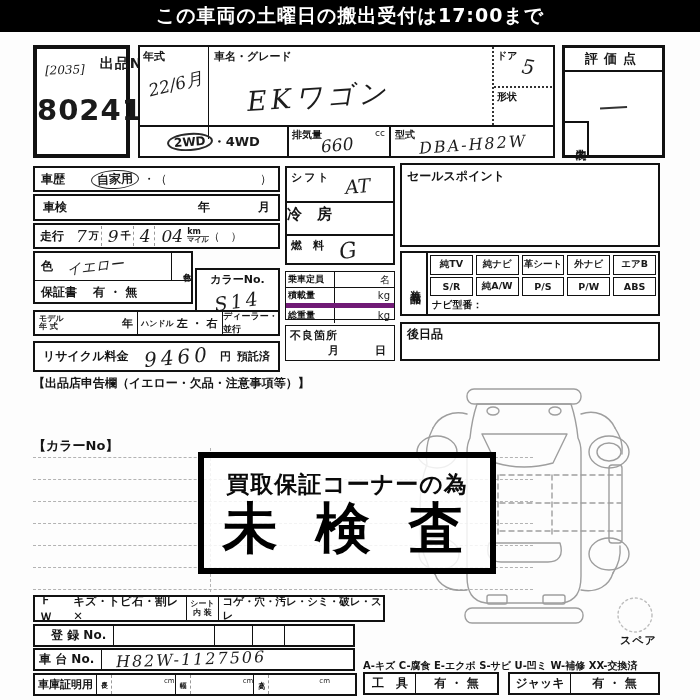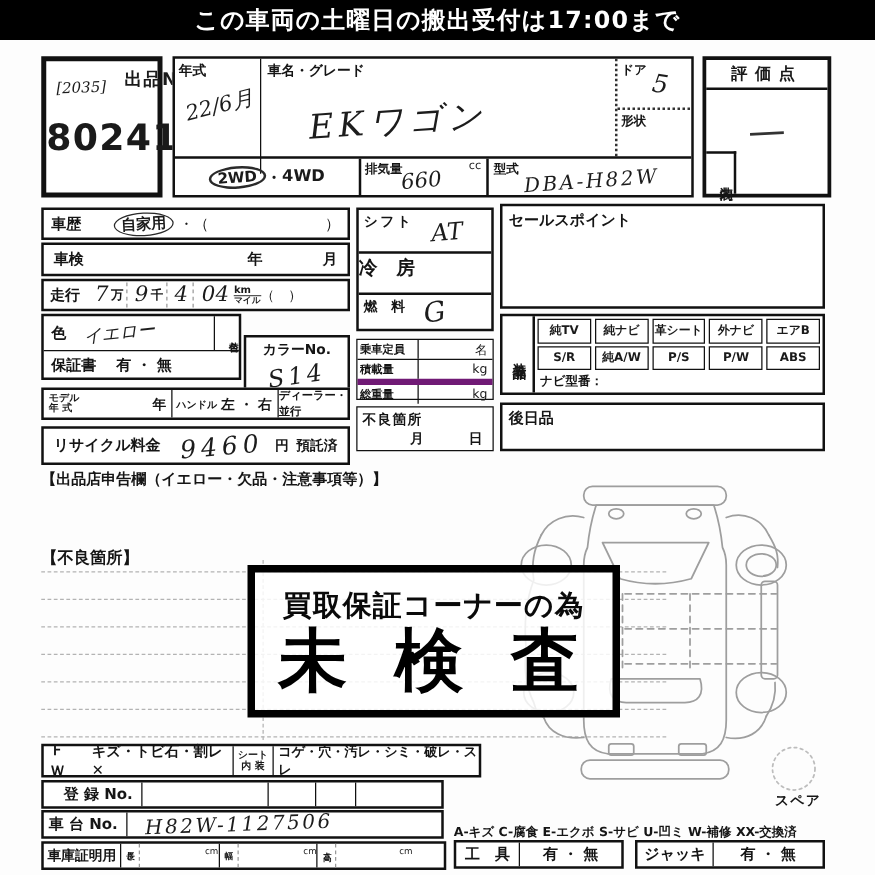--- a/index.html
+++ b/index.html
@@ -220,21 +220,21 @@
 <div class="box flex" style="left:33px;top:341px;width:247px;height:31px;padding:0 8px;">
   <span class="lbl" style="font-size:12px;">リサイクル料金</span>
   <span class="hw" style="font-size:20px;margin-left:16px;letter-spacing:4px;transform:rotate(-5deg);">9460</span>
   <span style="flex:1;"></span>
   <span class="lbl" style="font-size:11px;">円</span>
   <span class="lbl" style="font-size:11px;margin-left:6px;">預託済</span>
 </div>
 
 <div class="abs lbl" style="left:33px;top:375px;font-size:12px;">【出品店申告欄（イエロー・欠品・注意事項等）】</div>
 
-<div class="abs lbl" style="left:33px;top:437px;font-size:13px;z-index:2;">【不良箇所】</div>
+<div class="abs lbl" style="left:33px;top:437px;font-size:13px;z-index:2;">【カラーNo】</div>
 <div class="dash-h" style="left:33px;top:457px;width:500px;"></div>
 <div class="dash-h" style="left:33px;top:479px;width:500px;"></div>
 <div class="dash-h" style="left:33px;top:501px;width:500px;"></div>
 <div class="dash-h" style="left:33px;top:523px;width:500px;"></div>
 <div class="dash-h" style="left:33px;top:545px;width:500px;"></div>
 <div class="dash-h" style="left:33px;top:567px;width:500px;"></div>
 <div class="dash-h" style="left:33px;top:589px;width:500px;"></div>
 <div class="dash-v" style="left:210px;top:448px;height:144px;"></div>
 
 <svg class="abs" style="left:403px;top:380px;z-index:1;" width="265" height="255" viewBox="0 0 265 255">

